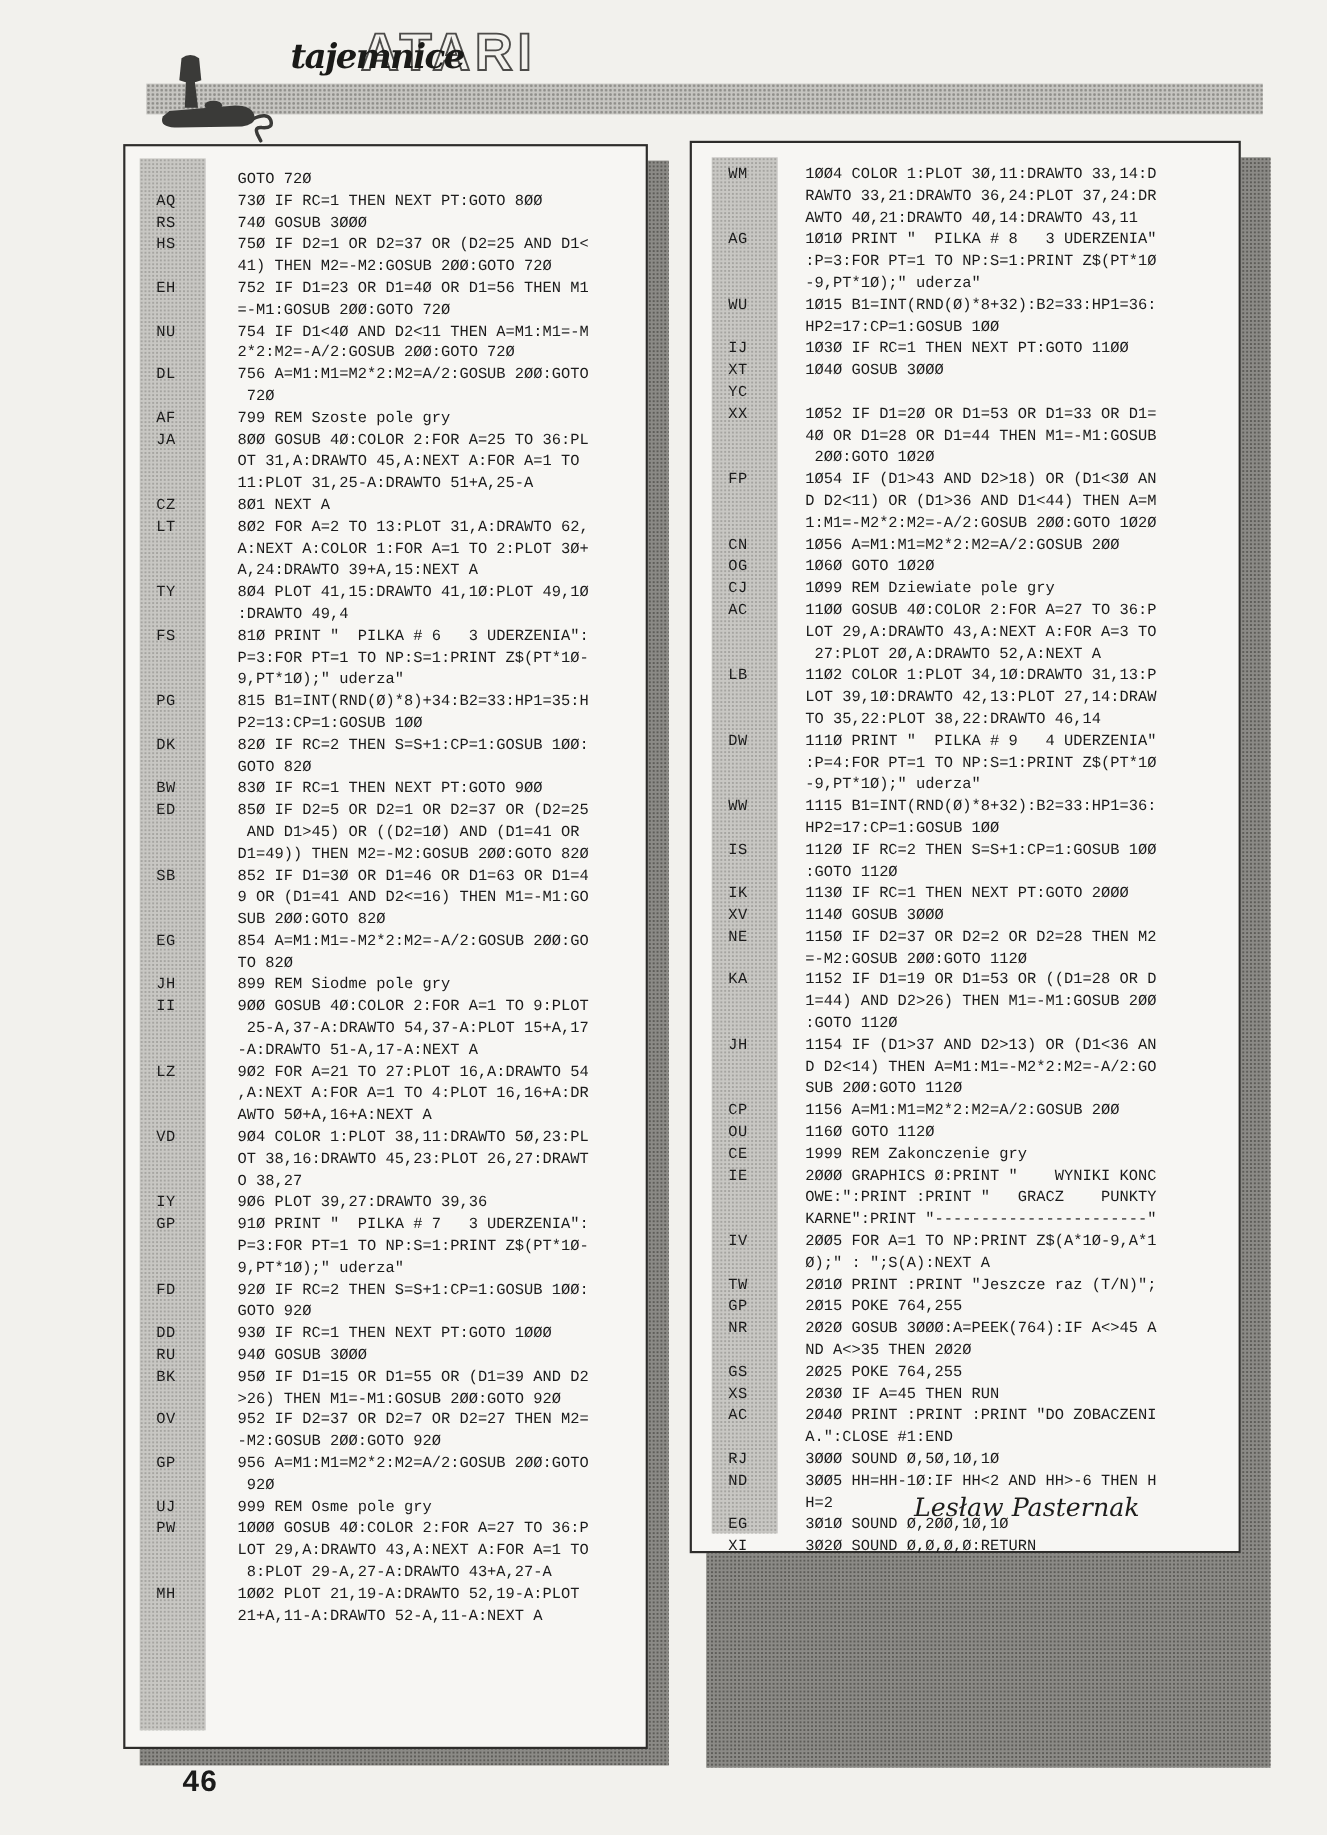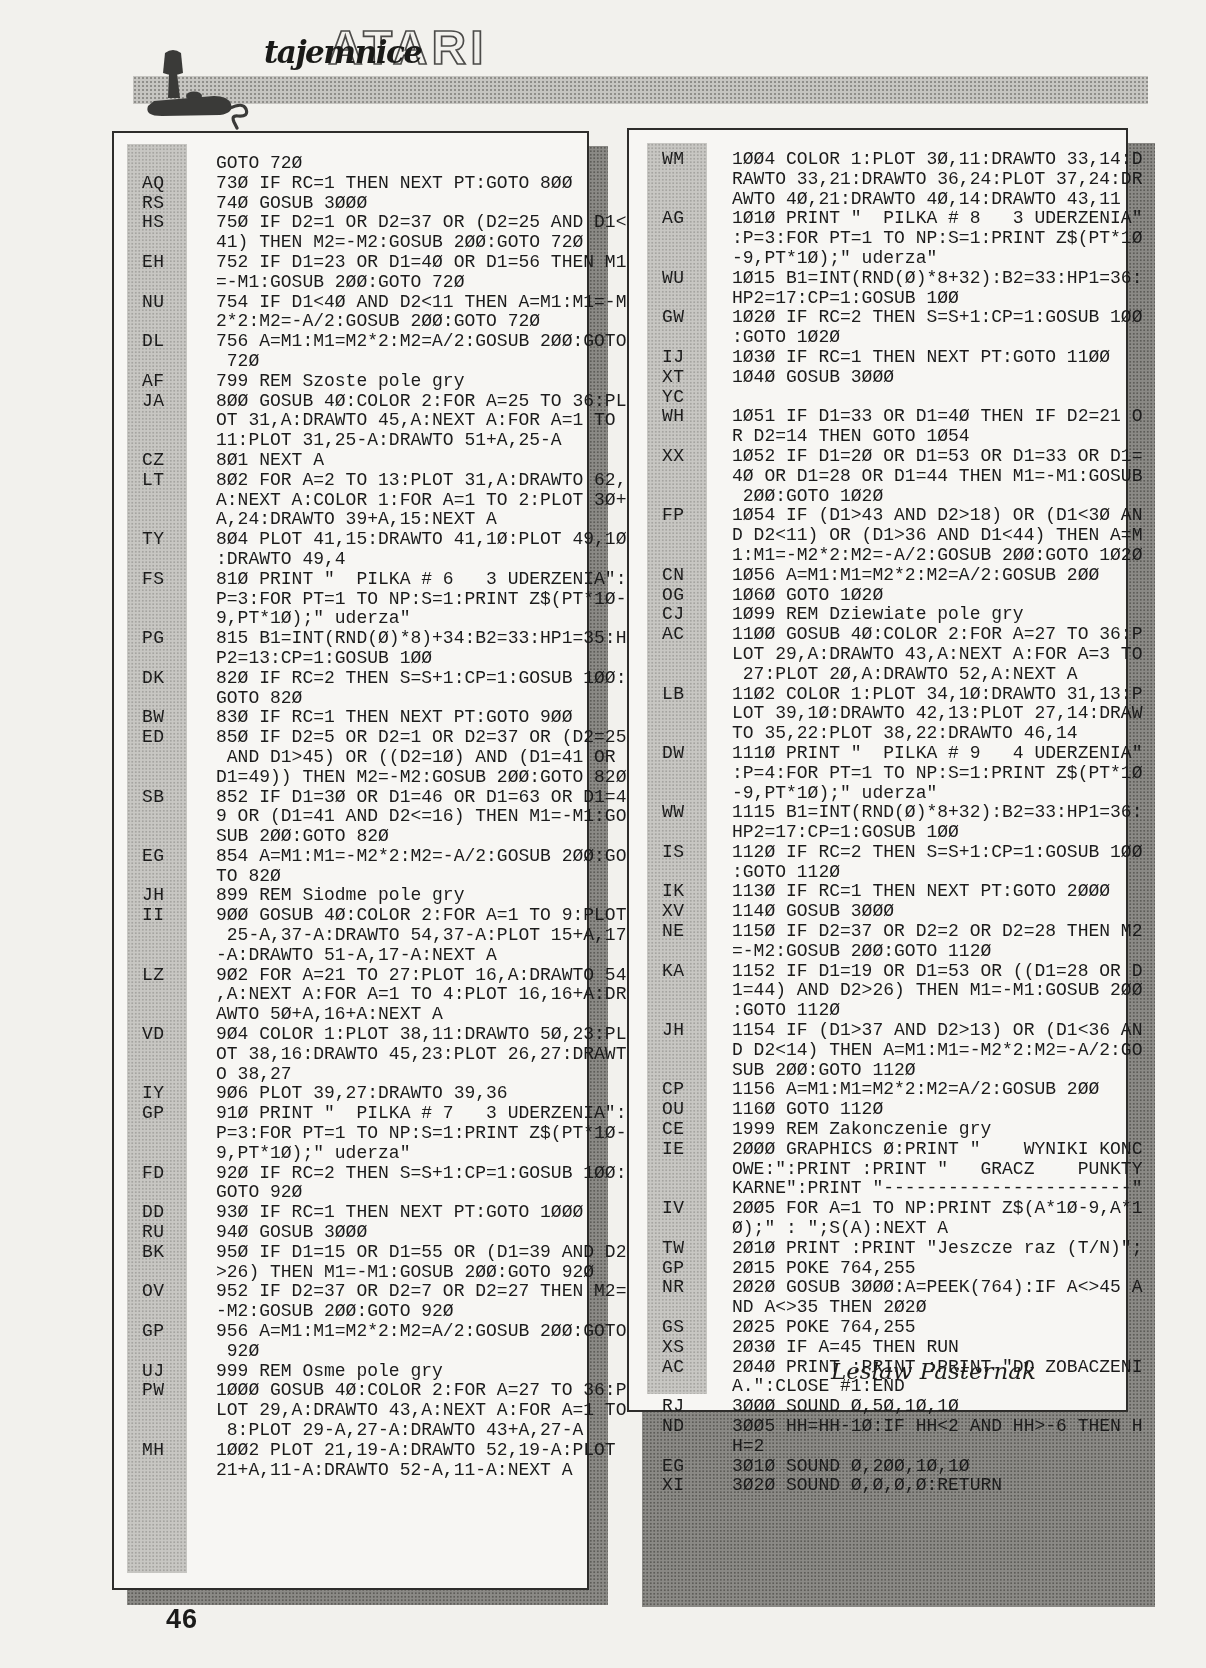--- a/index.html
+++ b/index.html
@@ -47,21 +47,21 @@
     position:absolute;width:60px;
     background-color:#c8c7c3;
     background-image:radial-gradient(circle,#a5a4a0 0.9px,transparent 1.1px);
     background-size:3.5px 3.5px;
   }
   .box-left .chk-strip{left:13px;top:11px;bottom:15px;}
   .box-right .chk-strip{left:18px;top:13px;bottom:16px;}
   .entries{
     position:absolute;right:6px;
     font-family:"Liberation Mono","DejaVu Sans Mono",monospace;
-    font-size:18px;line-height:19.8px;color:#1b1b1b;
+    font-size:14px;line-height:19.8px;color:#1b1b1b;
   }
   .box-left .entries{left:13px;top:21px;}
   .box-right .entries{left:18px;top:20px;}
   .entry{display:flex;}
   .entry .chk{
     flex:0 0 89px;box-sizing:border-box;padding-left:15px;
     letter-spacing:0.5px;
   }
   .box-right .entry .chk{flex-basis:85px;}
   .entry .code{white-space:pre;}
@@ -289,39 +289,29 @@
         <span class="code">1Ø1Ø PRINT "  PILKA # 8   3 UDERZENIA"
 :P=3:FOR PT=1 TO NP:S=1:PRINT Z$(PT*1Ø
 -9,PT*1Ø);" uderza"</span>
       </div>
       <div class="entry">
         <span class="chk">WU</span>
         <span class="code">1Ø15 B1=INT(RND(Ø)*8+32):B2=33:HP1=36:
 HP2=17:CP=1:GOSUB 1ØØ</span>
       </div>
       <div class="entry">
-        <span class="chk">GW</span>
-        <span class="code">1Ø2Ø IF RC=2 THEN S=S+1:CP=1:GOSUB 1ØØ
-:GOTO 1Ø2Ø</span>
-      </div>
-      <div class="entry">
         <span class="chk">IJ</span>
         <span class="code">1Ø3Ø IF RC=1 THEN NEXT PT:GOTO 11ØØ</span>
       </div>
       <div class="entry">
         <span class="chk">XT</span>
         <span class="code">1Ø4Ø GOSUB 3ØØØ</span>
       </div>
       <div class="entry">
         <span class="chk">YC</span>
-      </div>
-      <div class="entry">
-        <span class="chk">WH</span>
-        <span class="code">1Ø51 IF D1=33 OR D1=4Ø THEN IF D2=21 O
-R D2=14 THEN GOTO 1Ø54</span>
       </div>
       <div class="entry">
         <span class="chk">XX</span>
         <span class="code">1Ø52 IF D1=2Ø OR D1=53 OR D1=33 OR D1=
 4Ø OR D1=28 OR D1=44 THEN M1=-M1:GOSUB
  2ØØ:GOTO 1Ø2Ø</span>
       </div>
       <div class="entry">
         <span class="chk">FP</span>
         <span class="code">1Ø54 IF (D1&gt;43 AND D2&gt;18) OR (D1&lt;3Ø AN

